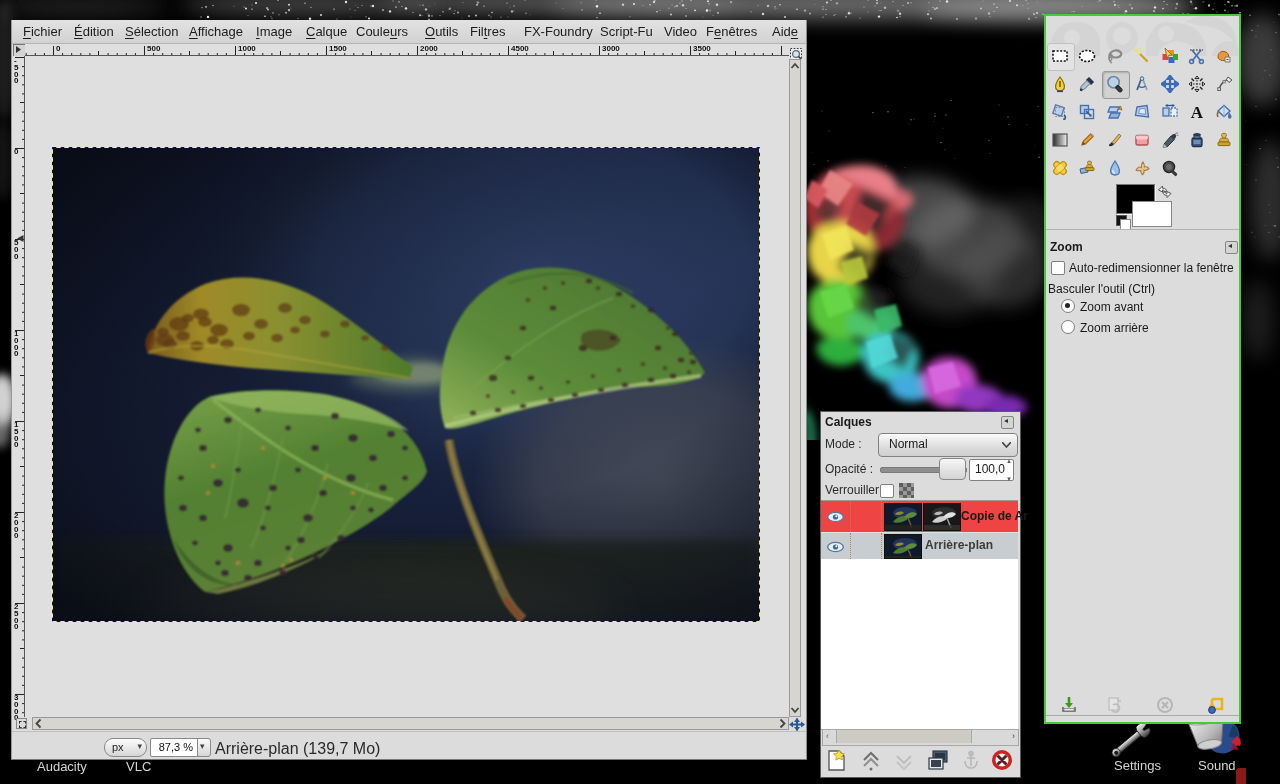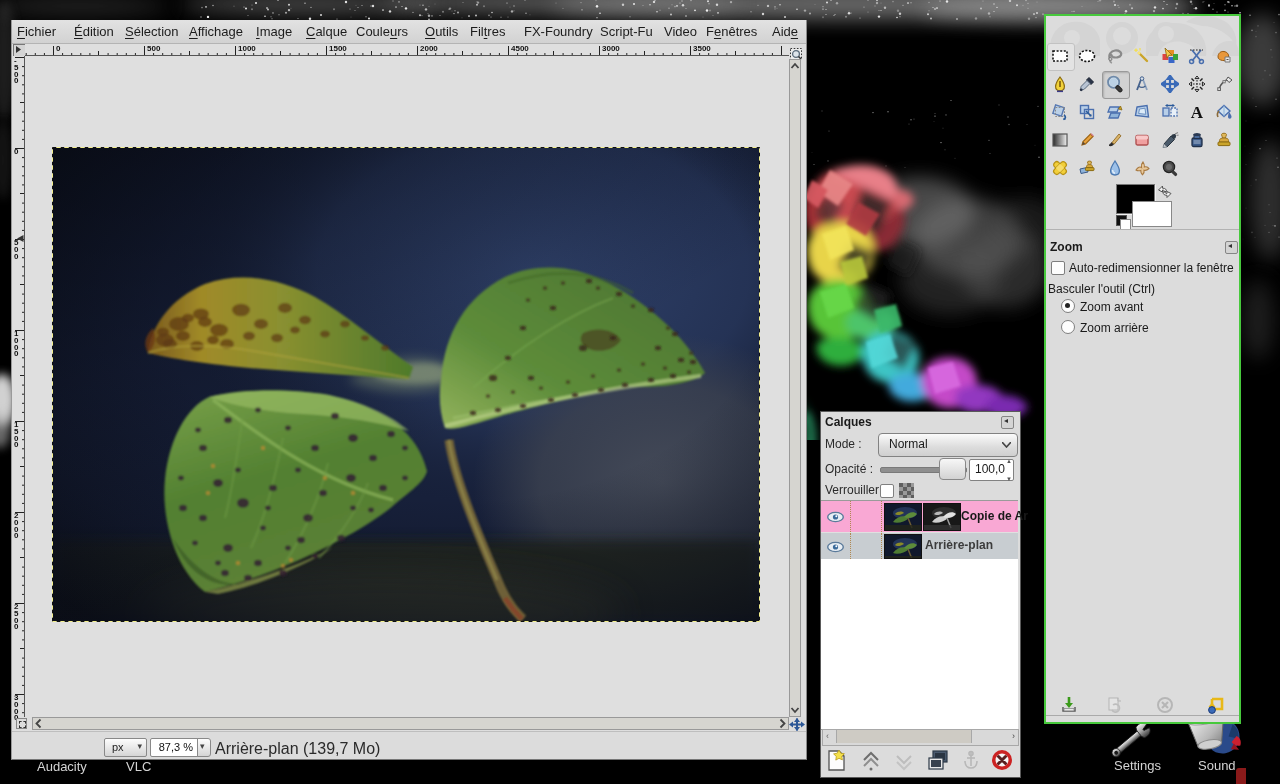--- a/index.html
+++ b/index.html
@@ -13,21 +13,21 @@
 #hruler{left:13px;top:24px;width:764px;height:12px;background:#dfdfdf}
 #vruler{left:1px;top:36px;width:12px;height:661px;background:#dfdfdf}
 .rnum{position:absolute;font-size:8px;font-weight:bold;color:#111;top:0px}
 .vnum{position:absolute;font-size:8px;font-weight:bold;color:#111;line-height:6.8px;text-align:left;width:8px;left:1px}
 #canvas{left:13px;top:36px;width:764px;height:661px;background:#dfdfdf;overflow:hidden}
 #vsb{left:777px;top:39px;width:12px;height:658px;background:#d6d5d0;border:1px solid #999;box-sizing:border-box}
 #hsb{left:20px;top:697px;width:757px;height:13px;background:#d6d5d0;border:1px solid #999;box-sizing:border-box}
 #qmask{left:4px;top:698px;width:11px;height:11px;background:#dcdcdc;border:1px solid #888;box-sizing:border-box}
 #navcross{left:777px;top:697px;width:16px;height:13px;background:#dcdcdc}
 #statusbar{left:0;top:711px;width:100%;height:27px;background:#dcdcdc;border-top:1px solid #bebebe}
-.sbtn{position:absolute;border:1px solid #898989;border-radius:2px;background:linear-gradient(#fdfdfd,#d5d5d5);font-size:11px;color:#222}
+.sbtn{position:absolute;border:1px solid #898989;border-radius:9px;background:linear-gradient(#fdfdfd,#d5d5d5);font-size:11px;color:#222}
 #layers{left:820px;top:411px;width:199px;height:365px;background:#dcdcdc;border:1px solid #5a5a5a;font-size:12px;color:#1a1a1a}
 #toolbox{left:1044px;top:14px;width:193px;height:706px;background:#dcdcdc;border:2px solid #47c93c}
 .tt{position:absolute;font-size:12px;color:#1a1a1a}
 .dlabel{position:absolute;color:#d4d4d4;font-size:13px}
 </style></head>
 <body>
 <svg class="abs" style="left:0;top:0" width="1280" height="784">
 <defs>
  <filter id="sb" x="-80%" y="-80%" width="260%" height="260%">
         <feGaussianBlur stdDeviation="10"></feGaussianBlur>
@@ -468,21 +468,21 @@
 <path d="M48,33 L52,40 L44,38 Z" fill="#991420"></path>
 <path d="M7,6 C18,1 33,1 42,6 L36,30 C28,26 17,26 12,29 Z" fill="url(#hg)" stroke="#6a6a6a" stroke-width="1"></path>
 <ellipse cx="24.5" cy="5" rx="17.5" ry="4" fill="#e8e8e8" stroke="#9a9a9a"></ellipse>
 <ellipse cx="24" cy="29.5" rx="12" ry="4.5" fill="#cfcfcf" stroke="#8a8a8a"></ellipse>
     </g>
 </svg>
 <div class="abs" style="left:1236px;top:768px;width:10px;height:16px;background:#8a1a1a;border-radius:3px 0 0 0"></div>
 
 <div id="gimp" class="abs">
   <div id="menubar" class="abs">
-    <span style="left:5px"><u>F</u>ichier</span>
+    <span style="left:11px"><u>F</u>ichier</span>
     <span style="left:62px"><u>É</u>dition</span>
     <span style="left:113px"><u>S</u>élection</span>
     <span style="left:177px"><u>A</u>ffichage</span>
     <span style="left:244px"><u>I</u>mage</span>
     <span style="left:294px"><u>C</u>alque</span>
     <span style="left:344px">Coule<u>u</u>rs</span>
     <span style="left:413px"><u>O</u>utils</span>
     <span style="left:458px">Fil<u>t</u>res</span>
     <span style="left:512px">FX-Foundry</span>
     <span style="left:588px">Script-Fu</span>
@@ -845,21 +845,21 @@
           <rect x="8" width="4" height="4" y="0"></rect>
           <rect x="4" y="4" width="4" height="4"></rect>
           <rect x="12" y="4" width="3" height="4"></rect>
           <rect x="0" y="8" width="4" height="4"></rect>
           <rect x="8" y="8" width="4" height="4"></rect>
           <rect x="4" y="12" width="4" height="3"></rect>
           <rect x="12" y="12" width="3" height="3"></rect>
         </g>
       </svg></div>
   <div class="abs" style="left:0px;top:88px;width:197px;height:228px;background:#fff;border-top:1px solid #9a9a9a;border-bottom:1px solid #9a9a9a">
-    <div class="abs" style="left:0;top:0;width:197px;height:31px;background:#f9a8d4;border-bottom:1px solid #e0e0e0">
+    <div class="abs" style="left:0;top:0;width:197px;height:31px;background:#ef4444;border-bottom:1px solid #e0e0e0">
       <div class="abs" style="left:6px;top:10px"><svg width="17" height="12" viewBox="0 0 17 12">
             <ellipse cx="8.5" cy="6" rx="7.8" ry="4.6" fill="#e8eef4" stroke="#5a7a9a" stroke-width="1.4"></ellipse>
             <circle cx="8.5" cy="6" r="2.6" fill="#3a6a9a"></circle>
             <circle cx="9.3" cy="5.2" r="1" fill="#fff"></circle>
           </svg></div>
       <div class="abs" style="left:29px;top:0;height:31px;border-left:1px dotted #b08850"></div>
       <div class="abs" style="left:60px;top:0;height:31px;border-left:1px dotted #b08850"></div>
       <div class="abs" style="left:63px;top:2px;width:36px;height:26px;border:1px solid #111"><svg width="36" height="26" viewBox="0 0 36 26">
             <rect width="36" height="26" fill="#10182c"></rect>
             <ellipse cx="20" cy="9" rx="12" ry="6" fill="#233458"></ellipse>

